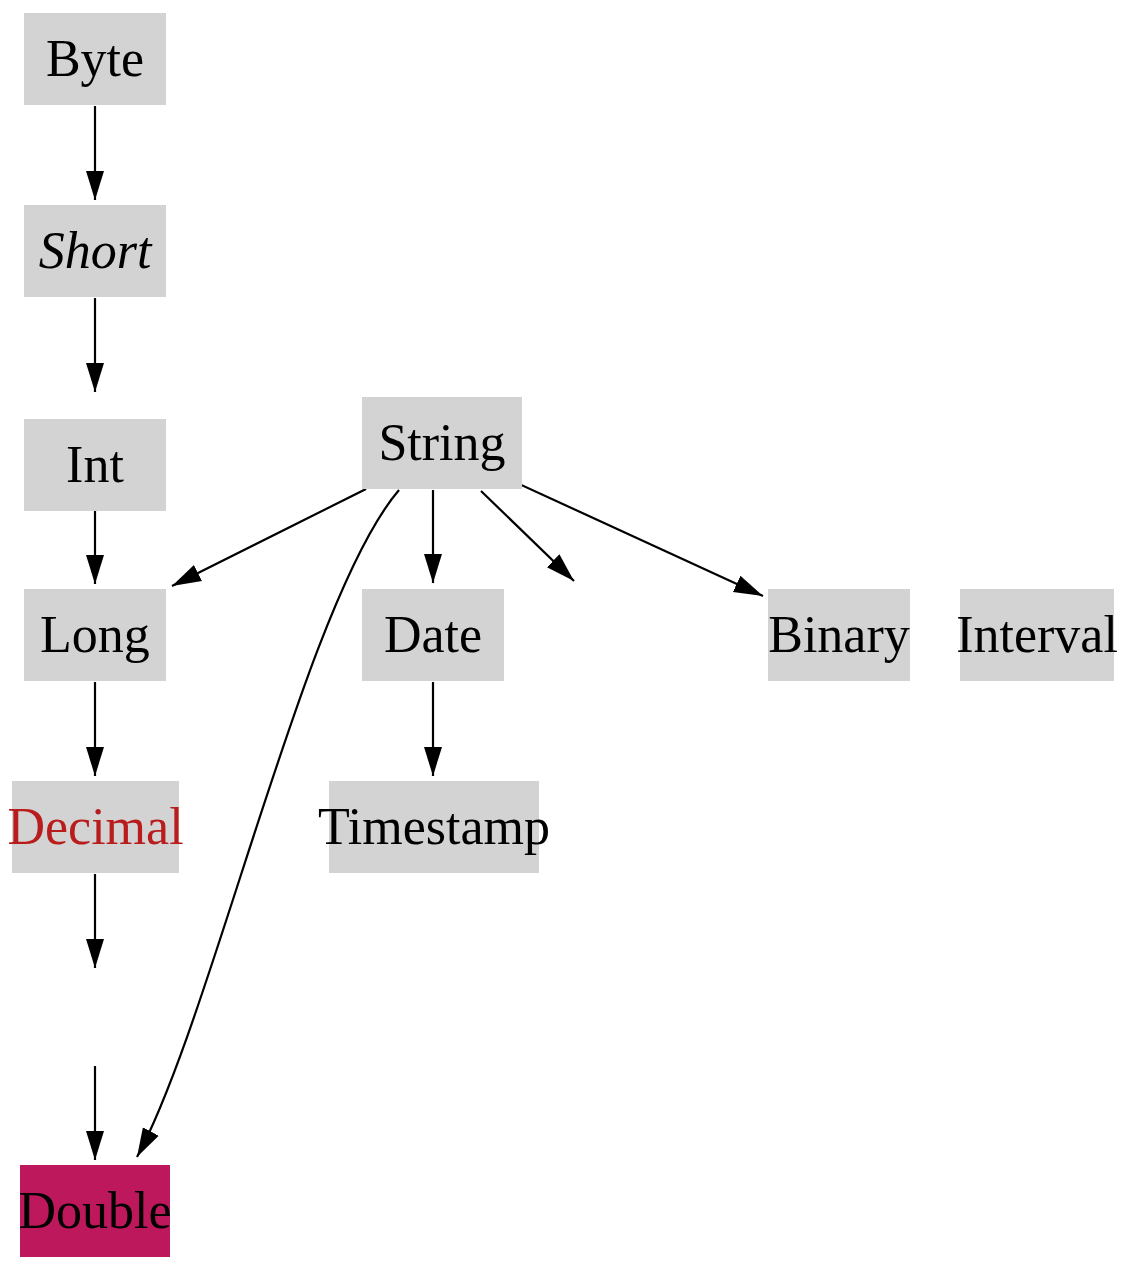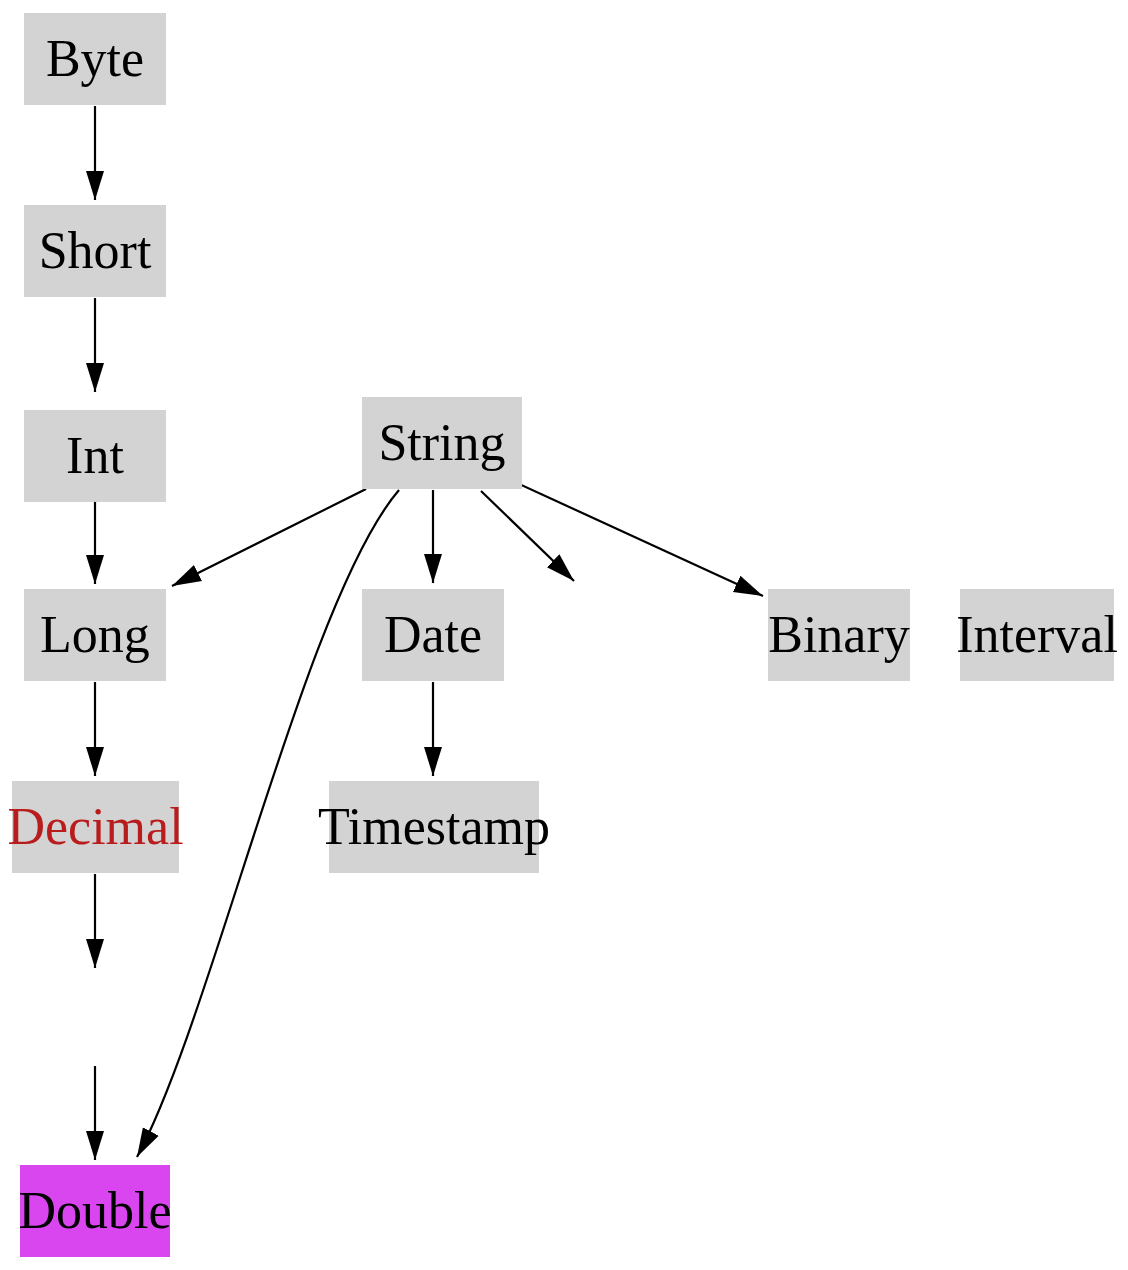--- a/index.html
+++ b/index.html
@@ -35,22 +35,22 @@
     display: flex;
     align-items: center;
     justify-content: center;
     font-size: 52px;
     line-height: 1;
     white-space: nowrap;
     box-sizing: border-box;
   }
   
   #n-byte      { left: 24px;  top: 13px;   width: 142px; height: 92px; }
-  #n-short     { left: 24px;  top: 205px;  width: 142px; height: 92px; }
-  #n-int       { left: 24px;  top: 410px;  width: 142px; height: 92px; }
+  #n-short     { left: 24px;  top: 205px;  width: 142px; height: 92px; font-style: italic; }
+  #n-int       { left: 24px;  top: 419px;  width: 142px; height: 92px; }
   #n-string    { left: 362px; top: 397px;  width: 160px; height: 92px; }
   #n-long      { left: 24px;  top: 589px;  width: 142px; height: 92px; text-align: right; }
   #n-date      { left: 362px; top: 589px;  width: 142px; height: 92px; }
   #n-boolean   { left: 554px; top: 589px;  width: 164px; height: 92px; }
   #n-binary    { left: 768px; top: 589px;  width: 142px; height: 92px; }
   #n-interval  { left: 960px; top: 589px;  width: 154px; height: 92px; }
   #n-decimal   { left: 12px;  top: 781px;  width: 167px; height: 92px; }
   #n-timestamp { left: 329px; top: 781px;  width: 210px; height: 92px; }
   #n-float     { left: 24px;  top: 973px;  width: 142px; height: 92px; }
   #n-double    { left: 20px;  top: 1165px; width: 150px; height: 92px; }
@@ -84,15 +84,15 @@
   <div class="node" id="n-byte" style="background: rgb(211, 211, 211); color: rgb(0, 0, 0);">Byte</div>
   <div class="node" id="n-short" style="background: rgb(211, 211, 211); color: rgb(0, 0, 0);">Short</div>
   <div class="node" id="n-int" style="background: rgb(211, 211, 211); color: rgb(0, 0, 0);">Int</div>
   <div class="node" id="n-string" style="background: rgb(211, 211, 211); color: rgb(0, 0, 0);">String</div>
   <div class="node" id="n-long" style="background: rgb(211, 211, 211); color: rgb(0, 0, 0);">Long</div>
   <div class="node" id="n-date" style="background: rgb(211, 211, 211); color: rgb(0, 0, 0);">Date</div>
   <div class="node" id="n-binary" style="background: rgb(211, 211, 211); color: rgb(0, 0, 0);">Binary</div>
   <div class="node" id="n-interval" style="background: rgb(211, 211, 211); color: rgb(0, 0, 0);">Interval</div>
   <div class="node" id="n-decimal" style="background: rgb(211, 211, 211); color: #b91c1c;">Decimal</div>
   <div class="node" id="n-timestamp" style="background: rgb(211, 211, 211); color: rgb(0, 0, 0);">Timestamp</div>
-  <div class="node" id="n-double" style="background: #d946ef; color: rgb(0, 0, 0);">Double</div>
+  <div class="node" id="n-double" style="background: #be185d; color: rgb(0, 0, 0);">Double</div>
 
 </div>
 
 </body></html>

